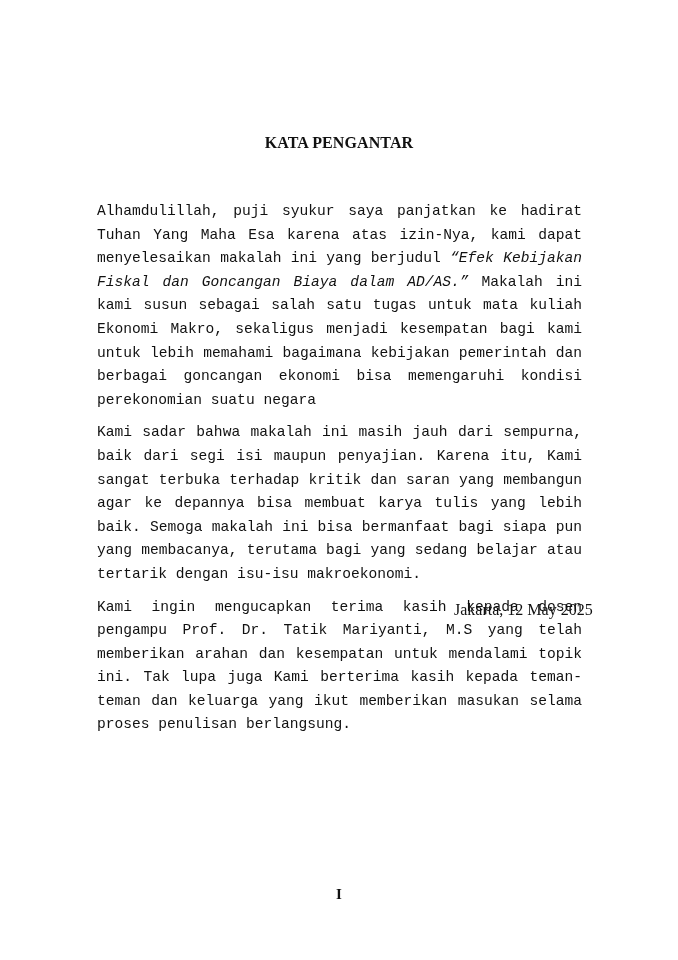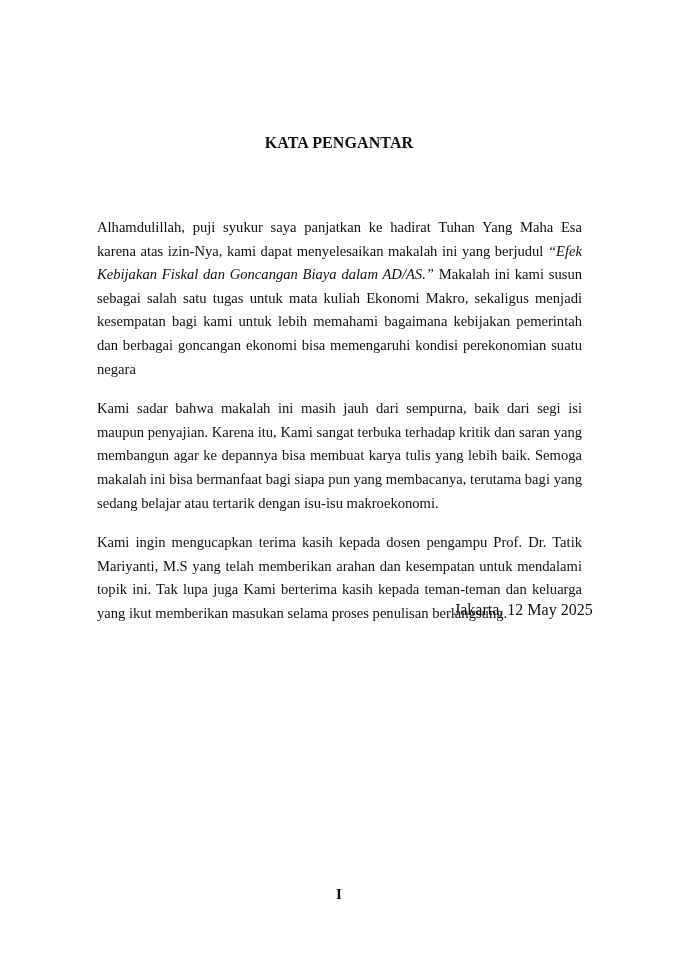--- a/index.html
+++ b/index.html
@@ -33,22 +33,23 @@
     }
     .body-text {
       position: absolute;
       left: 97px;
       width: 485px;
       top: 200px;
       font-size: 14.6px;
       line-height: 23.6px;
     }
     .para {
-      margin: 16px 0 9px 0;
+      margin: 0 0 9px 0;
       text-align: justify;
+      font-family: Liberation Mono, monospace;
     }
     .para em { font-style: italic; }
     .signoff {
       position: absolute;
       top: 601px;
       left: 454px;
       font-size: 16px;
     }
     .page-number {
       position: absolute;

